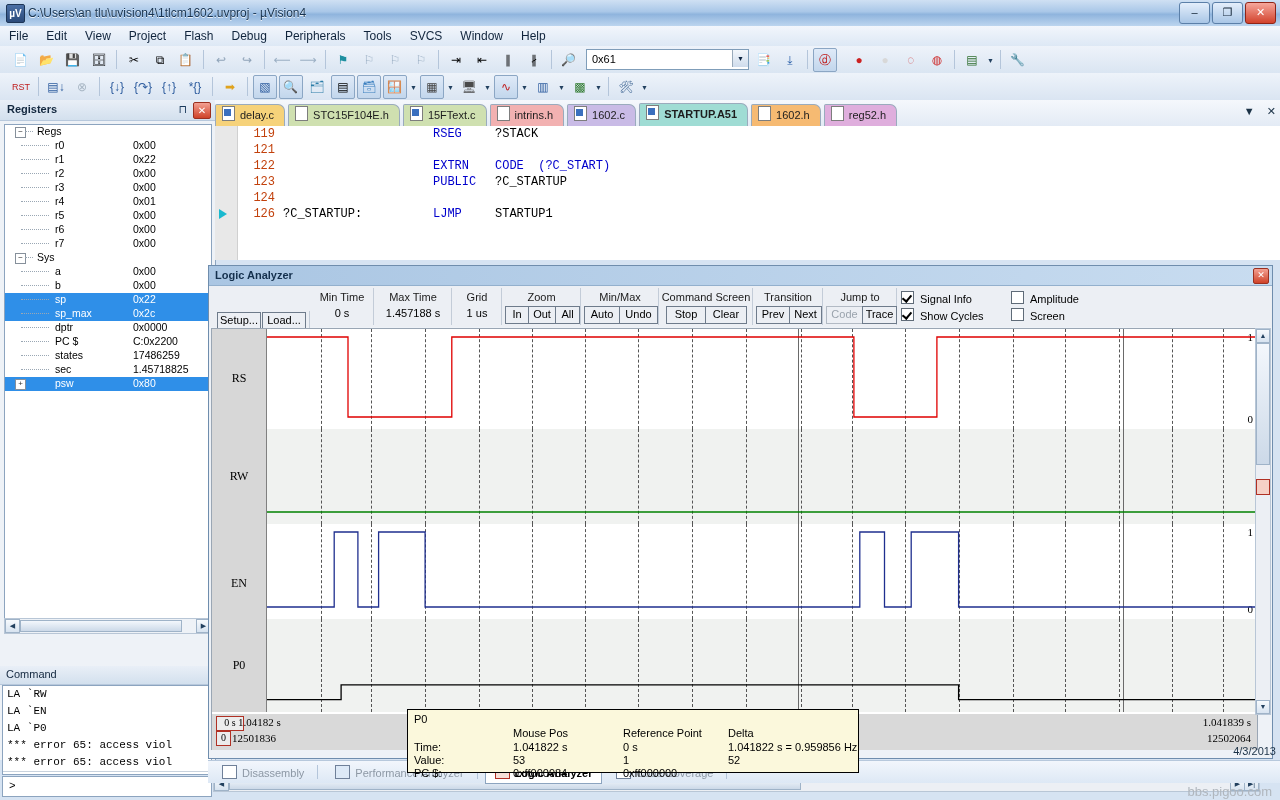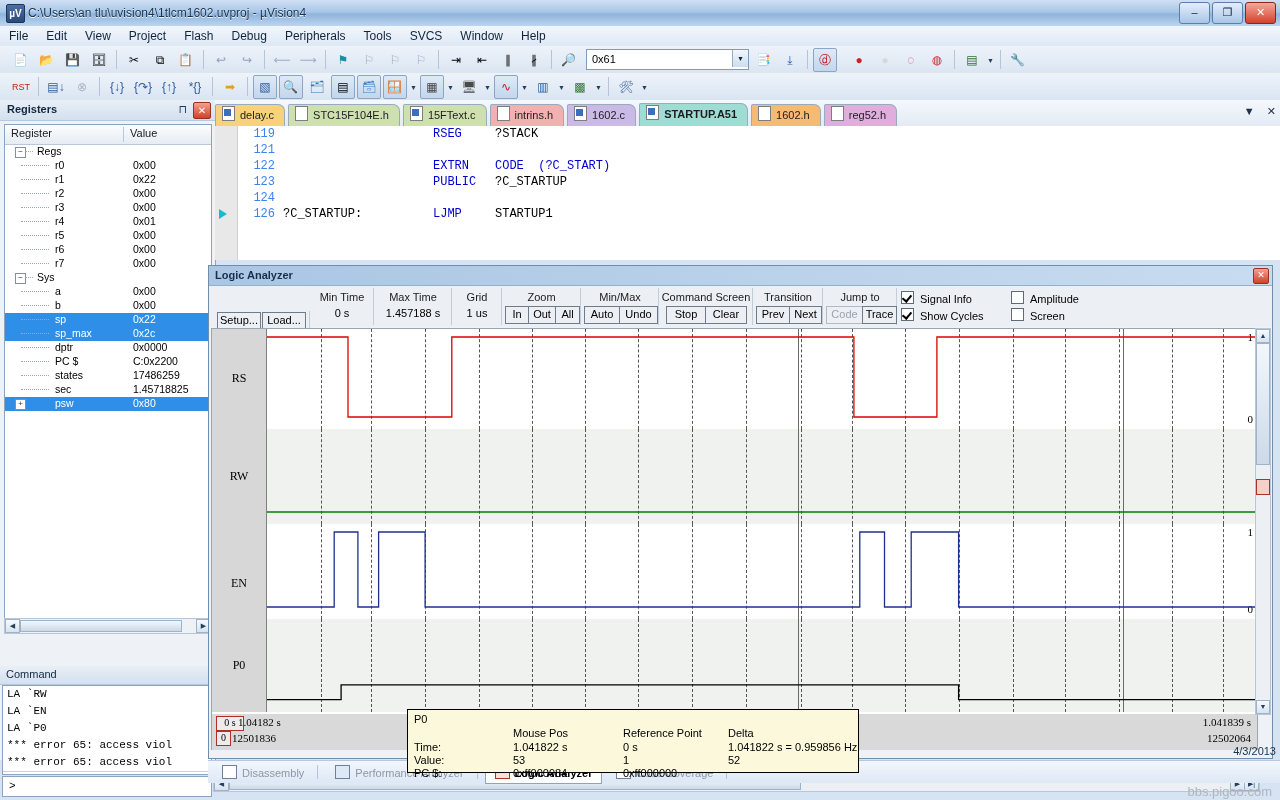--- a/index.html
+++ b/index.html
@@ -140,21 +140,21 @@
   .etab .fico.asm:after{content:"";position:absolute;left:1px;top:2px;width:7px;height:7px;background:#3a6fbe;}
   .etab.active{font-weight:bold;height:22px;margin-top:3px;}
   #edTabNav{position:absolute;right:4px;top:5px;font-size:11px;color:#1b3247;}
   #edTabNav span{margin-left:9px;}
   #code{
     position:absolute;left:0;top:26px;width:1065px;height:134px;background:#fff;overflow:hidden;
     font-family:"Liberation Mono",monospace;font-size:12px;
   }
   #gutter{position:absolute;left:0;top:0;width:22px;height:134px;background:#e8e8e8;border-right:1px solid #d0d0d0;}
   .cl{height:16px;line-height:16px;position:relative;white-space:pre;}
-  .ln{position:absolute;left:22px;top:0;width:38px;text-align:right;color:#3b82f6;}
+  .ln{position:absolute;left:22px;top:0;width:38px;text-align:right;color:#c2410c;}
   .ctext{position:absolute;left:68px;top:0;}
   .kw{color:#0000cc;}
   .num{color:#cc0000;}
   .arrow-pc{
     position:absolute;left:4px;top:3px;width:0;height:0;
     border-top:5px solid transparent;border-bottom:5px solid transparent;border-left:8px solid #19b9cf;
   }
   
   #la{
     position:absolute;left:208px;top:265px;width:1063px;height:492px;
@@ -458,24 +458,20 @@
 </div>
 
 <div id="leftdock">
   <div id="regHeader">
     <div class="ttl">Registers</div>
     <div class="pin">⊓</div>
     <div class="cls">✕</div>
   </div>
 
   <div id="regTable">
-    <div class="rhrow">
-      <div class="rhcell c1">Register</div>
-      <div class="rhcell c2">Value</div>
-    </div>
     <div id="regRows">
         <div class="rrow">
           <span class="twisty">−</span>
           <span class="dots" style="left:20px;width:8px"></span>
           <span class="name" style="left:32px">Regs</span>
         </div>
         <div class="rrow">
           <span class="dots" style="left:16px;width:28px"></span>
           <span class="name" style="left:50px">r0</span>
           <span class="val">0x00</span>

